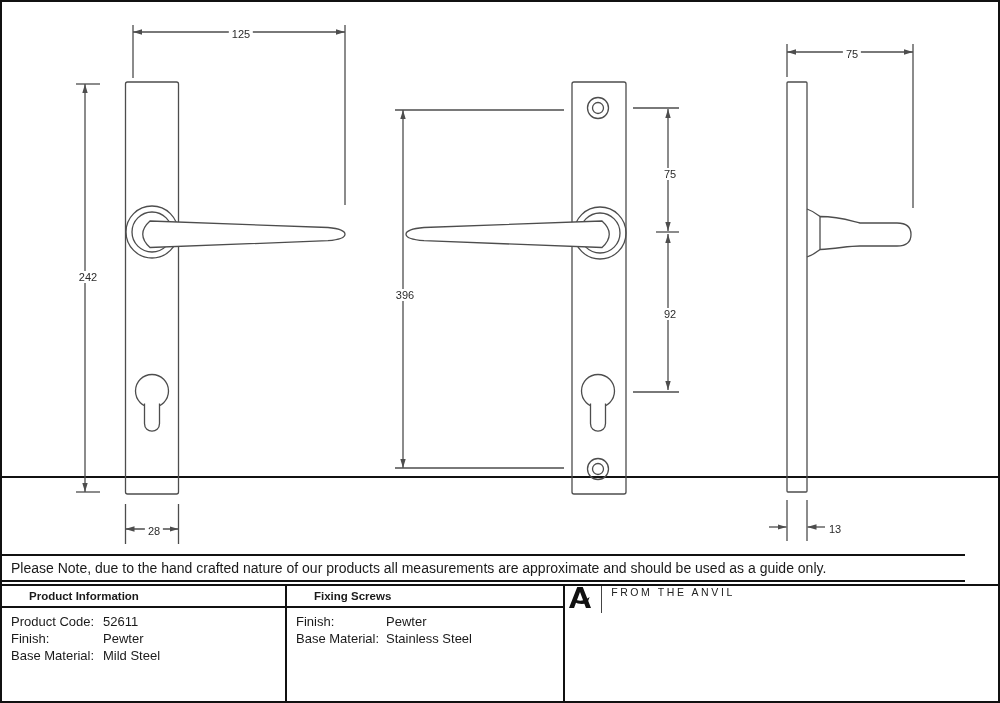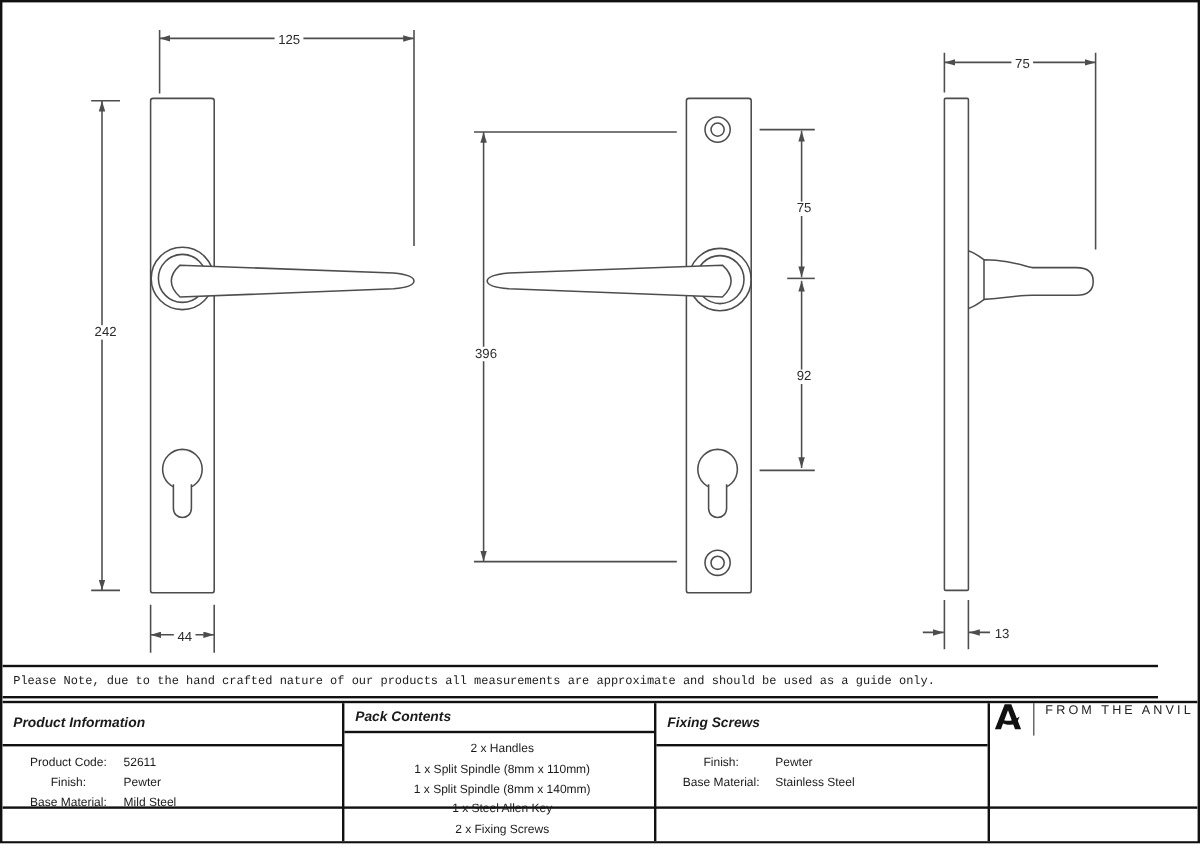--- a/index.html
+++ b/index.html
@@ -1,27 +1,27 @@
 <!DOCTYPE html>
 <html><head>
 <meta charset="utf-8">
 <style>
   html,body { margin:0; padding:0; background:#fff; }
   body { width:1000px; height:703px; font-family:"Liberation Sans",sans-serif; color:#1a1a1a; }
   .page { position:relative; width:1000px; height:703px; box-sizing:border-box; border:2px solid #111; background:#fff; overflow:hidden; }
-  .drawing-area { position:absolute; left:0; top:0; width:996px; height:672px; border-bottom:2px solid #111; box-sizing:border-box; }
+  .drawing-area { position:absolute; left:0; top:0; width:996px; height:476px; border-bottom:2px solid #111; box-sizing:border-box; }
   .drawing-area svg { position:absolute; left:0; top:0; }
   .dim-label { position:absolute; transform:translate(-50%,-50%); background:#fff; padding:0 3px; font-size:11px; color:#2b2b2b; white-space:nowrap; }
-  .note-bar { position:absolute; left:0; top:552px; width:963px; height:28px; box-sizing:border-box; border-top:2px solid #111; border-bottom:2px solid #111; display:flex; align-items:center; padding-left:9px; font-size:10px;font-family:Liberation Mono, monospace; }
+  .note-bar { position:absolute; left:0; top:552px; width:963px; height:28px; box-sizing:border-box; border-top:2px solid #111; border-bottom:2px solid #111; display:flex; align-items:center; padding-left:9px; font-size:14px; }
   .info-table { position:absolute; left:0; top:582px; width:996px; height:117px; box-sizing:border-box; border-top:2px solid #111; display:flex; }
   .col { box-sizing:border-box; border-right:2px solid #111; display:flex; flex-direction:column; }
   .col:last-child { border-right:none; }
   .col-pi { width:285px; } .col-pc { width:260px; } .col-fs { width:278px; } .col-logo { width:173px; }
-  .col-header { height:36px; box-sizing:border-box; border-bottom:2px solid #111; display:flex; align-items:center; padding-left:9px; font-size:11.5px; font-weight:bold;font-style:italic; }
-  .col-body { padding:6px 4px 0 9px; font-size:10px; line-height:16.8px;text-align:center; }
+  .col-header { height:22px; box-sizing:border-box; border-bottom:2px solid #111; display:flex; align-items:center; padding-left:27px; font-size:11.5px; font-weight:bold; }
+  .col-body { padding:6px 4px 0 9px; font-size:13px; line-height:16.8px; }
   .kv-row { display:flex; }
   .kv-label { width:92px; flex:none; }
   .col-fs .kv-label { width:90px; }
   .logo-cell { flex:1; display:flex; align-items:flex-start; justify-content:center; gap:9px; }
   .logo-divider { width:1px; height:27px; background:#444; }
   .logo-wordmark { font-size:10.5px; letter-spacing:2.6px; color:#222; white-space:nowrap; }
 </style>
 </head>
 <body>
 
@@ -101,21 +101,21 @@
 
         <line x1="787" y1="500" x2="787" y2="541"></line>
         <line x1="807" y1="500" x2="807" y2="541"></line>
         <line x1="769" y1="527" x2="786.5" y2="527" marker-end="url(#arr)"></line>
         <line x1="825" y1="527" x2="807.5" y2="527" marker-end="url(#arr)"></line>
       </g>
     </svg>
 
     <span class="dim-label" style="left:239px; top:32px;">125</span>
     <span class="dim-label" style="left:86px;  top:275px;">242</span>
-    <span class="dim-label" style="left:152px; top:529px;">44</span>
+    <span class="dim-label" style="left:152px; top:529px;">28</span>
     <span class="dim-label" style="left:403px; top:293px;">396</span>
     <span class="dim-label" style="left:668px; top:172px;">75</span>
     <span class="dim-label" style="left:668px; top:312px;">92</span>
     <span class="dim-label" style="left:850px; top:52px;">75</span>
     <span class="dim-label" style="left:797px; top:527px;margin-left:36px;">13</span>
   </div>
 
   <div class="note-bar">
     <span>Please Note, due to the hand crafted nature of our products all measurements are approximate and should be used as a guide only.</span>
   </div>
@@ -133,30 +133,20 @@
           <span class="kv-label">Finish:</span>
           <span class="kv-value">Pewter</span>
         </div>
         <div class="kv-row">
           <span class="kv-label">Base Material:</span>
           <span class="kv-value">Mild Steel</span>
         </div>
       </div>
     </div>
 
-    <div class="col col-pc">
-      <div class="col-header">Pack Contents</div>
-      <div class="col-body">
-        <div>2 x Handles</div>
-        <div>1 x Split Spindle (8mm x 110mm)</div>
-        <div>1 x Split Spindle (8mm x 140mm)</div>
-        <div>1 x Steel Allen Key</div>
-        <div>2 x Fixing Screws</div>
-      </div>
-    </div>
 
     <div class="col col-fs">
       <div class="col-header">Fixing Screws</div>
       <div class="col-body">
         <div class="kv-row">
           <span class="kv-label">Finish:</span>
           <span class="kv-value">Pewter</span>
         </div>
         <div class="kv-row">
           <span class="kv-label">Base Material:</span>

